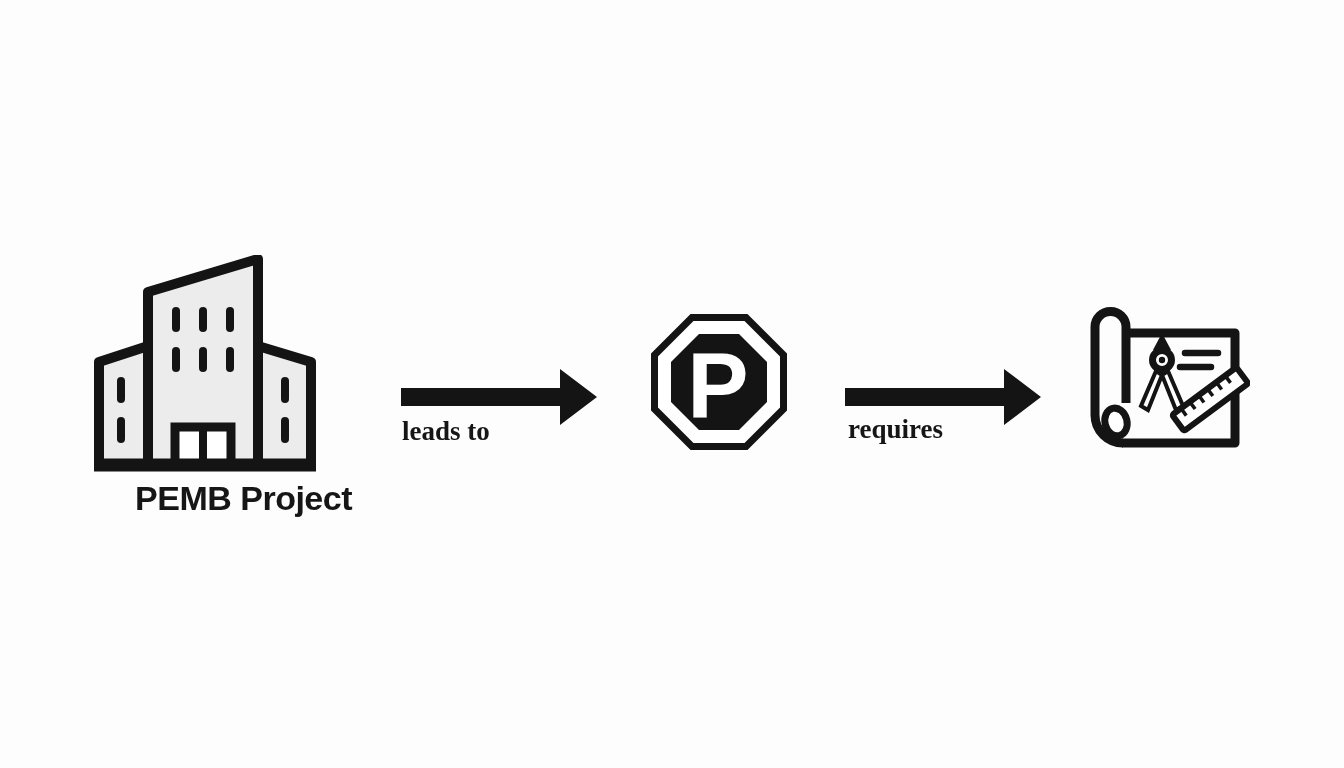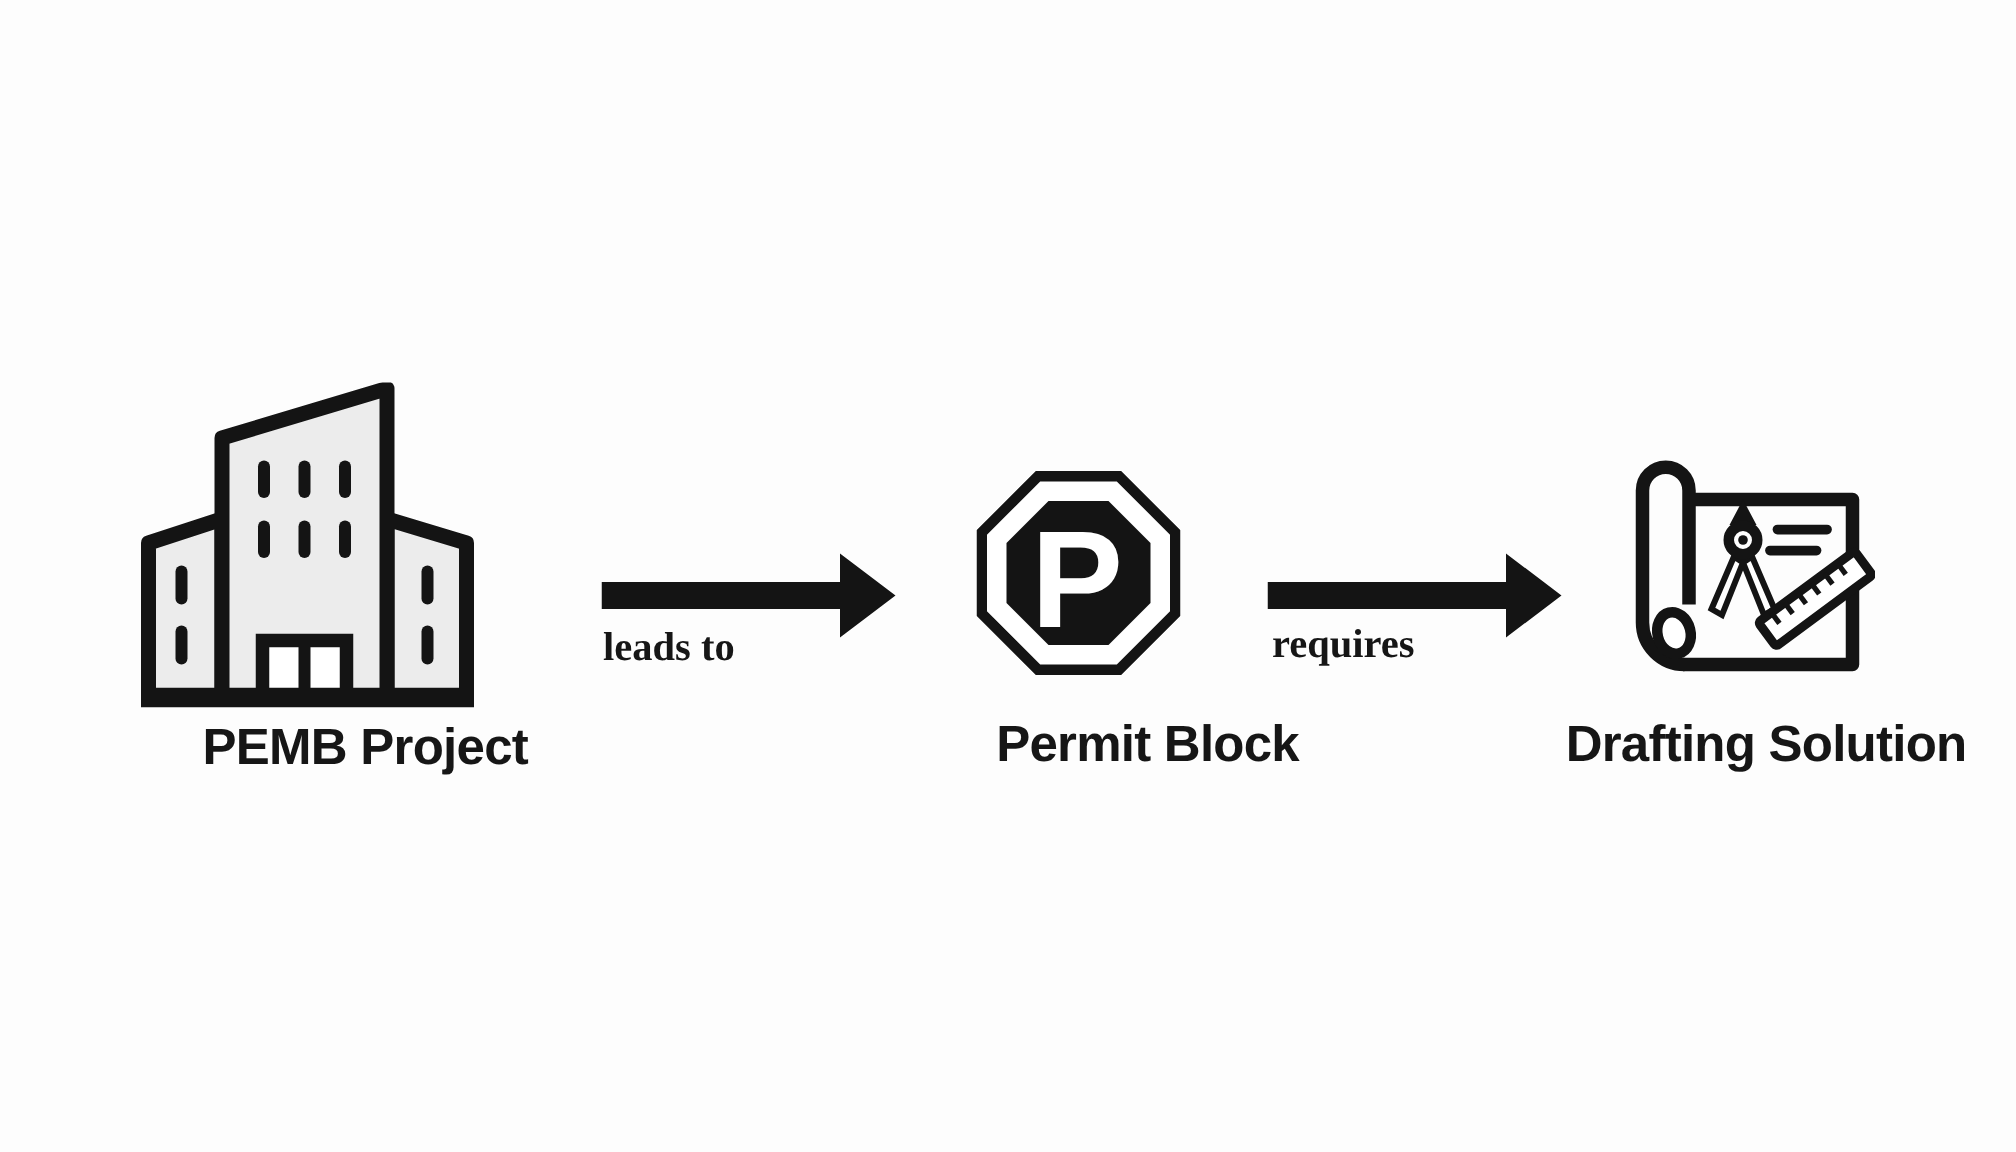--- a/index.html
+++ b/index.html
@@ -65,21 +65,20 @@
   <svg class="abs" style="left:401px;top:366px" width="197" height="62" viewBox="0 0 197 62">
     <polygon points="0,22 159,22 159,3 196,31 159,59 159,40 0,40" fill="#141414"></polygon>
   </svg>
   <div class="edge-label" style="left:402px;top:417px">leads to</div>
 
   <svg class="abs" style="left:651px;top:314px" width="136" height="136" viewBox="0 0 136 136">
     <polygon points="41,3.5 95,3.5 132.5,41 132.5,95 95,132.5 41,132.5 3.5,95 3.5,41" fill="#ffffff" stroke="#141414" stroke-width="7" stroke-linejoin="miter"></polygon>
     <polygon points="48,20 88,20 116,48 116,88 88,116 48,116 20,88 20,48" fill="#141414"></polygon>
     <text x="67" y="104" font-size="92" font-weight="700" fill="#ffffff" text-anchor="middle">P</text>
   </svg>
-  <div class="node-label" style="left:586px;top:477px">Permit Block</div>
 
   <svg class="abs" style="left:845px;top:366px" width="197" height="62" viewBox="0 0 197 62">
     <polygon points="0,22 159,22 159,3 196,31 159,59 159,40 0,40" fill="#141414"></polygon>
   </svg>
   <div class="edge-label" style="left:848px;top:415px">requires</div>
 
   <svg class="abs" style="left:1090px;top:303px" width="160" height="145" viewBox="0 0 160 145">
     <g fill="none" stroke="#141414" stroke-width="9" stroke-linejoin="round">
       <path d="M 36 30 H 145 V 140 H 32"></path>
       <path d="M 36 100 V 24 A 15.5 15.5 0 0 0 5 24 V 112 A 28 28 0 0 0 33 140"></path>
@@ -102,15 +101,14 @@
       <g stroke="#141414" stroke-width="3.5">
         <line x1="11" y1="-20" x2="11" y2="-11"></line>
         <line x1="22" y1="-20" x2="22" y2="-11"></line>
         <line x1="33" y1="-20" x2="33" y2="-11"></line>
         <line x1="44" y1="-20" x2="44" y2="-11"></line>
         <line x1="55" y1="-20" x2="55" y2="-11"></line>
         <line x1="66" y1="-20" x2="66" y2="-11"></line>
       </g>
     </g>
   </svg>
-  <div class="node-label" style="left:1031px;top:477px">Drafting Solution</div>
 
 </div>
 
 </body></html>

